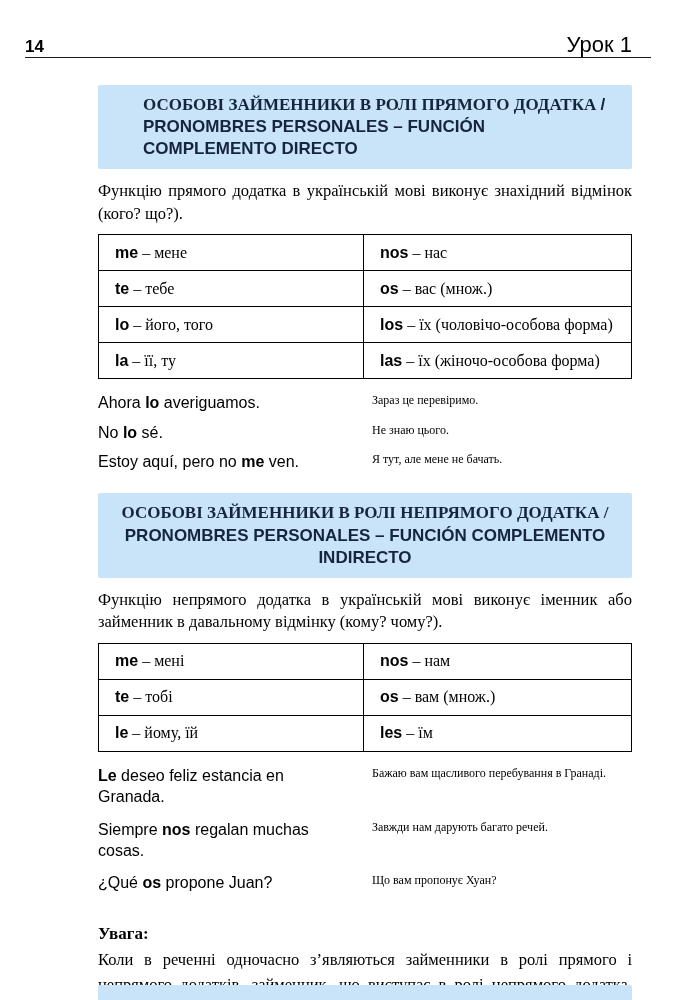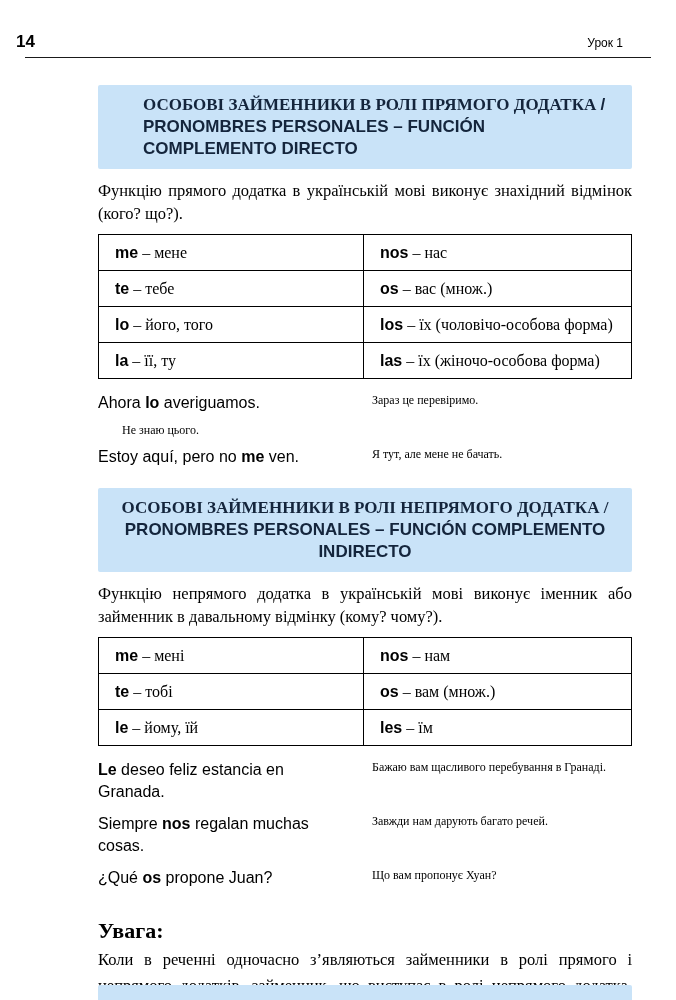--- a/index.html
+++ b/index.html
@@ -7,26 +7,26 @@
     --heading-text:#14253c;
     --rule-color:#1a1a1a;
   }
   html,body{margin:0;padding:0;}
   body{
     width:676px;height:1000px;background:#ffffff;color:#000;
     font-family:"Liberation Serif",serif;
     position:relative;overflow:hidden;
   }
   .page-header{
-    position:absolute;left:16px;top:32px;width:607px;
+    position:absolute;left:25px;top:32px;width:607px;
     display:flex;justify-content:space-between;align-items:baseline;
     font-family:"Liberation Sans",sans-serif;
   }
   .page-num{font-weight:700;font-size:17px;}
-  .lesson{font-size:12px;}
+  .lesson{font-size:22px;}
   .header-rule{
     position:absolute;left:25px;top:57px;width:626px;height:0;
     border:none;border-top:1.6px solid var(--rule-color,#1a1a1a);margin:0;
   }
   .content{position:absolute;left:98px;top:72px;width:534px;}
   .heading-box{
     background:var(--heading-bg,#c9e3f8);
     color:var(--heading-text,#14253c);
     font-weight:700;font-size:17px;line-height:1.3;
     padding:9px 12px;border-radius:2px;
@@ -53,21 +53,21 @@
   .ex-es{
     flex:none;width:250px;
     font-family:"Liberation Sans",sans-serif;font-size:16px;line-height:1.34;
   }
   .ex-uk{
     flex:1;margin-left:24px;font-size:12px;line-height:1.34;
     font-family:"Liberation Serif",serif;
   }
   .sec2 .ex-uk{text-align:justify;}
   .note{margin-top:30px;}
-  .note-title{margin:0;font-weight:700;font-size:22px;}
+  .note-title{margin:0;font-weight:700;font-size:17px;}
   .note-body{
     margin:3px 0 0 0;font-size:16.5px;line-height:1.52;
     text-align:justify;text-align-last:justify;
   }
   .bottom-strip{
     position:absolute;left:98px;bottom:0;width:534px;height:15px;
     background:var(--heading-bg,#c9e3f8);border-radius:2px 2px 0 0;
   }
 </style>
 </head>
@@ -108,20 +108,21 @@
         </tr>
       </tbody>
     </table>
 
     <div class="examples">
       <div class="ex-row">
         <div class="ex-es"><span>Ahora </span><b>lo</b><span> averiguamos.</span></div>
         <div class="ex-uk">Зараз це перевіримо.</div>
       </div>
       <div class="ex-row">
+        <div class="ex-es"><span>No </span><b>lo</b><span> sé.</span></div>
         <div class="ex-uk">Не знаю цього.</div>
       </div>
       <div class="ex-row">
         <div class="ex-es"><span>Estoy aquí, pero no </span><b>me</b><span> ven.</span></div>
         <div class="ex-uk">Я тут, але мене не бачать.</div>
       </div>
     </div>
   </section>
 
   <section class="section sec2">

